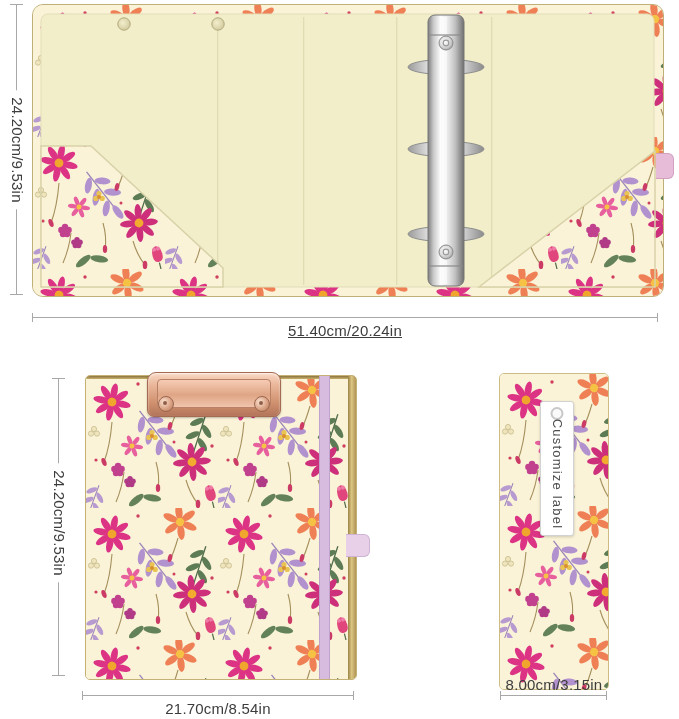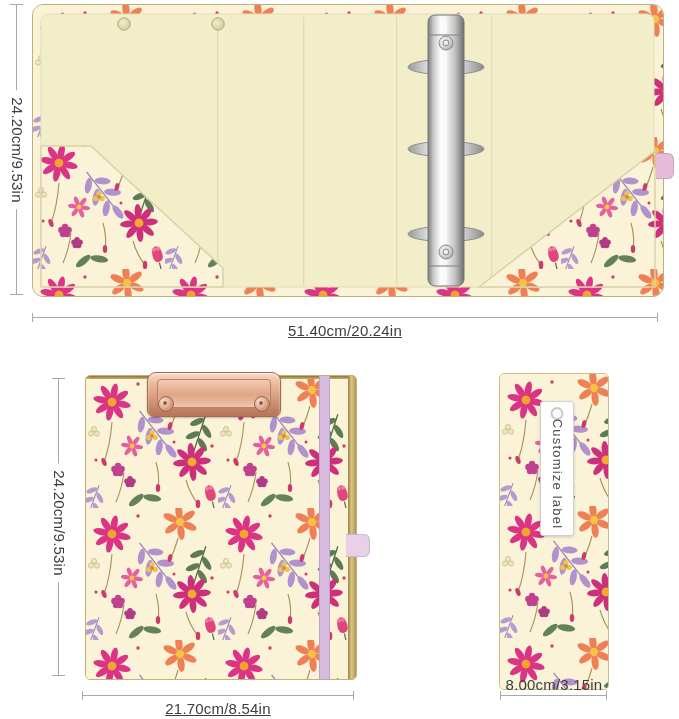--- a/index.html
+++ b/index.html
@@ -287,21 +287,21 @@
   </div>
 
   <div class="dim-line-v" style="left:58px;top:378px;height:298px;"></div>
   <div class="dim-tick-h" style="left:52px;top:378px;"></div>
   <div class="dim-tick-h" style="left:52px;top:675px;"></div>
   <div class="dim-label v" style="left:59px;top:523px;">24.20cm/9.53in</div>
 
   <div class="dim-line-h" style="left:82px;top:695px;width:272px;"></div>
   <div class="dim-tick-v" style="left:82px;top:691px;"></div>
   <div class="dim-tick-v" style="left:353px;top:691px;"></div>
-  <div class="dim-label h" style="left:218px;top:700px;text-decoration:underline;">21.70cm/8.54in</div>
+  <div class="dim-label h" style="left:218px;top:700px;">21.70cm/8.54in</div>
 
   <div class="abs spine">
     <svg class="abs" style="inset:0" width="108" height="315" viewBox="0 0 108 315">
       <rect x="-60" y="-35" width="260" height="400" fill="url(#floralPat)"></rect>
     </svg>
   </div>
   <div class="abs label-tag">
     <div class="label-hole"></div>
     <div class="label-text">Customize label</div>
   </div>

